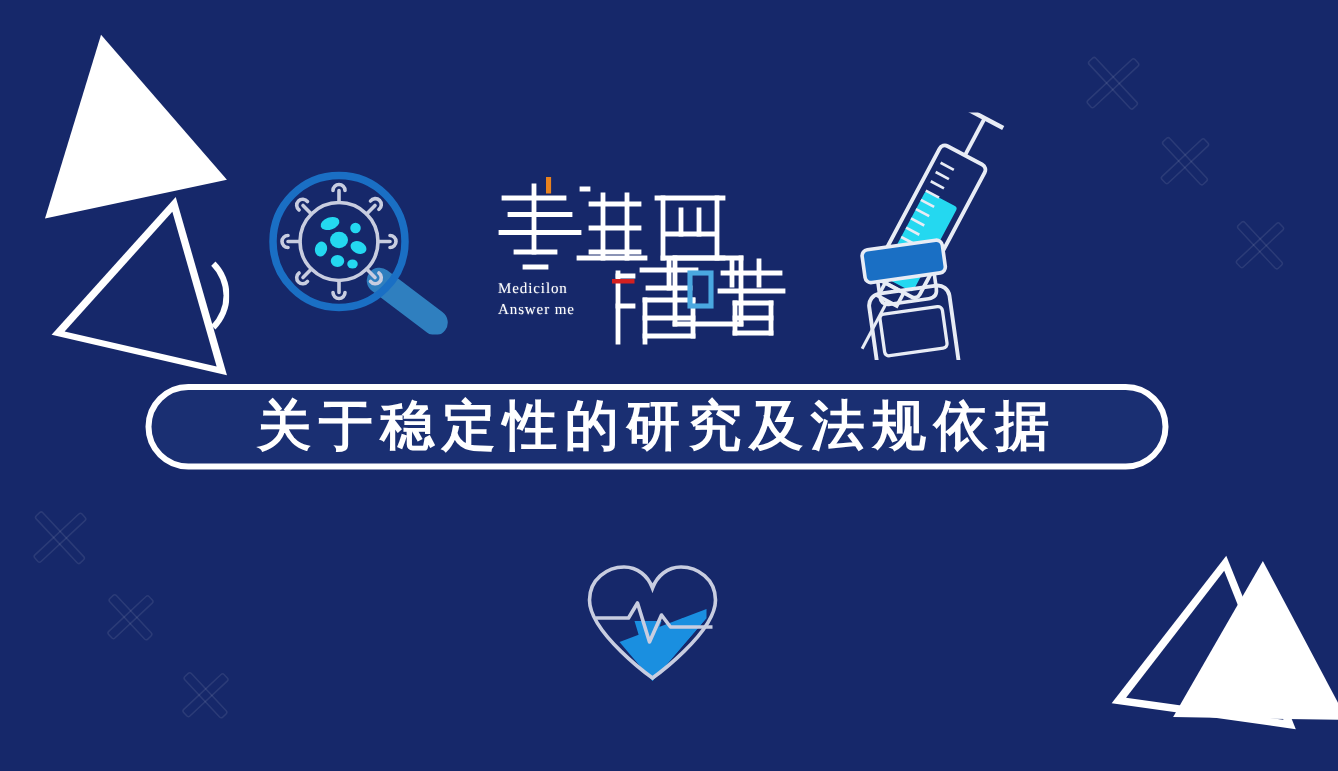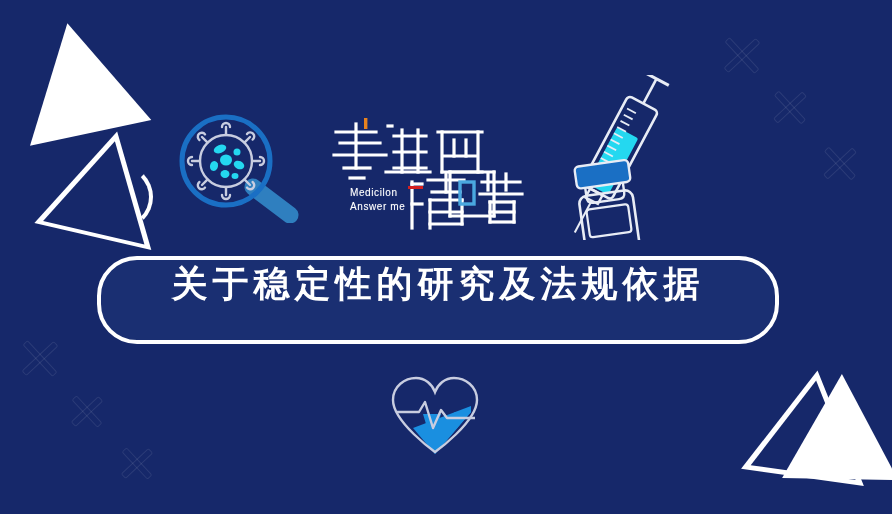--- a/index.html
+++ b/index.html
@@ -73,36 +73,36 @@
     border:4px solid #ffffff;
     border-left-color:transparent;
     border-top-color:transparent;
     border-bottom-color:transparent;
     border-radius:0 60px 60px 0;
   }
 
   
   #logo-block{left:330px;top:110px;width:200px;height:125px;}
   #logo-sub{
-    position:absolute;left:20px;top:76px;
+    position:absolute;left:2px;top:76px;
     color:#ffffff;font-size:10px;line-height:14px;
-    letter-spacing:.6px;font-family:Liberation Sans, sans-serif;
+    letter-spacing:.6px;font-family:Liberation Serif, serif;
     white-space:nowrap;
   }
   #logo-sub div{text-shadow:0 0 1px rgba(255,255,255,.4);}
 
   
   #title-pill{
     left:97px;top:256px;
-    width:682px;height:88px;
+    width:682px;height:57px;
     border:4px solid #ffffff;
     border-radius:40px;
     background:#1a2f72;
     box-sizing:border-box;
-    display:flex;align-items:flex-start;justify-content:center;
+    display:flex;align-items:flex-end;justify-content:center;
   }
   #title-text{
     color:#ffffff;
     font-size:36px;
     font-weight:bold;
     letter-spacing:5px;
     white-space:nowrap;
     font-family:"DejaVu Sans","Liberation Sans",sans-serif;
   }
 </style>

